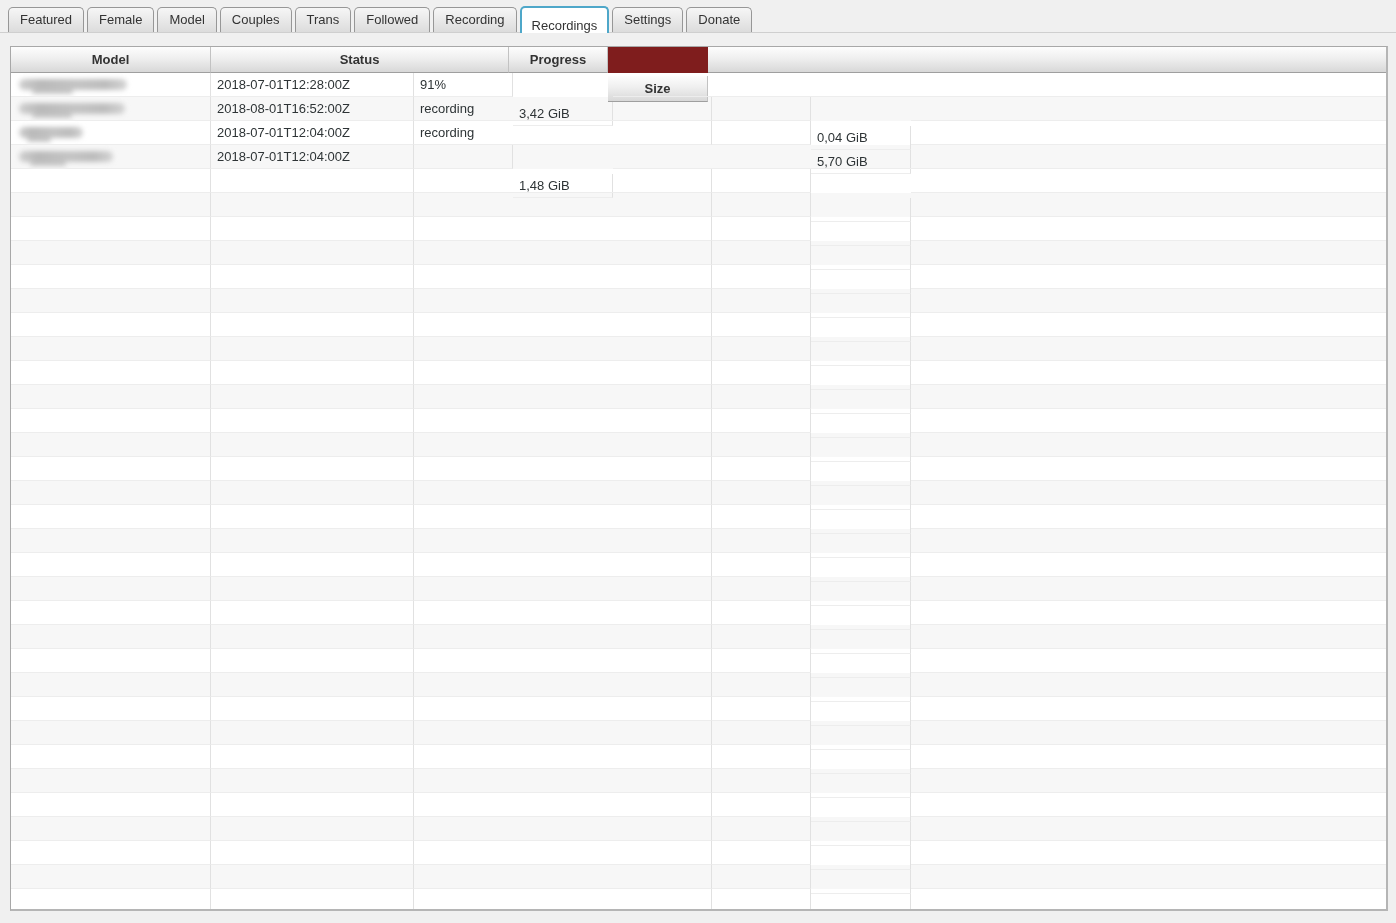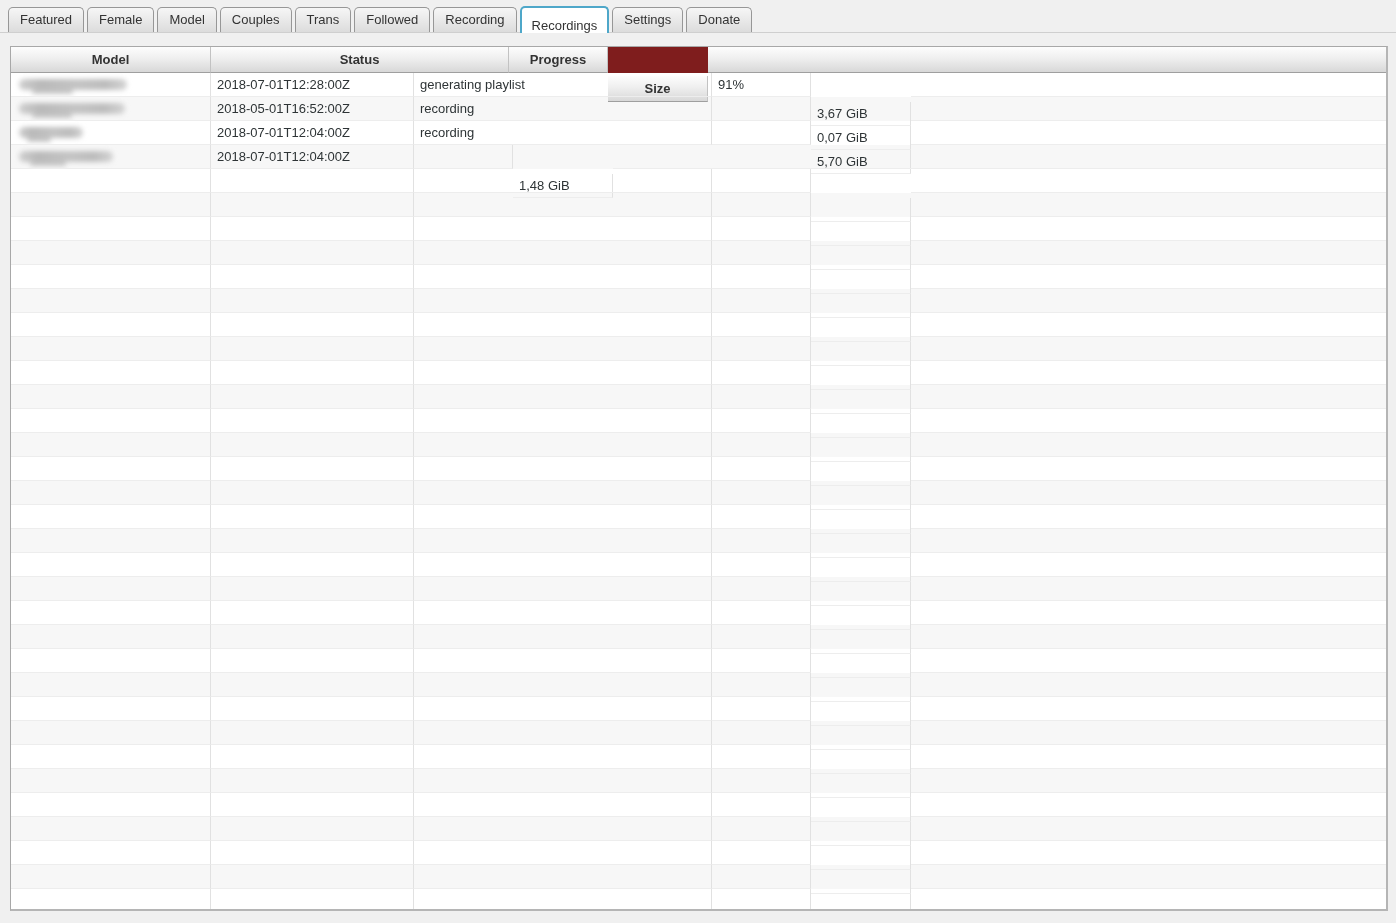--- a/index.html
+++ b/index.html
@@ -121,33 +121,32 @@
         <div class="th c3">Progress</div>
         <div class="th c4">Size</div>
         <div class="th c5"></div>
       </div>
     <div class="tbody">
         <div class="row">
           <div class="td c0">
             <div class="blob" style="width: 108px;"></div>
           </div>
           <div class="td c1">2018-07-01T12:28:00Z</div>
-          <div class="td c2">generating playlist</div>
           <div class="td c3">91%</div>
-          <div class="td c4">3,67 GiB</div>
+          <div class="td c4">3,42 GiB</div>
           <div class="td c5"></div>
         </div>
         <div class="row">
           <div class="td c0">
             <div class="blob" style="width: 106px;"></div>
           </div>
-          <div class="td c1">2018-05-01T16:52:00Z</div>
+          <div class="td c1">2018-08-01T16:52:00Z</div>
           <div class="td c2">recording</div>
           <div class="td c3"></div>
-          <div class="td c4">0,07 GiB</div>
+          <div class="td c4">0,04 GiB</div>
           <div class="td c5"></div>
         </div>
         <div class="row">
           <div class="td c0">
             <div class="blob" style="width: 64px;"></div>
           </div>
           <div class="td c1">2018-07-01T12:04:00Z</div>
           <div class="td c2">recording</div>
           <div class="td c3"></div>
           <div class="td c4">5,70 GiB</div>

